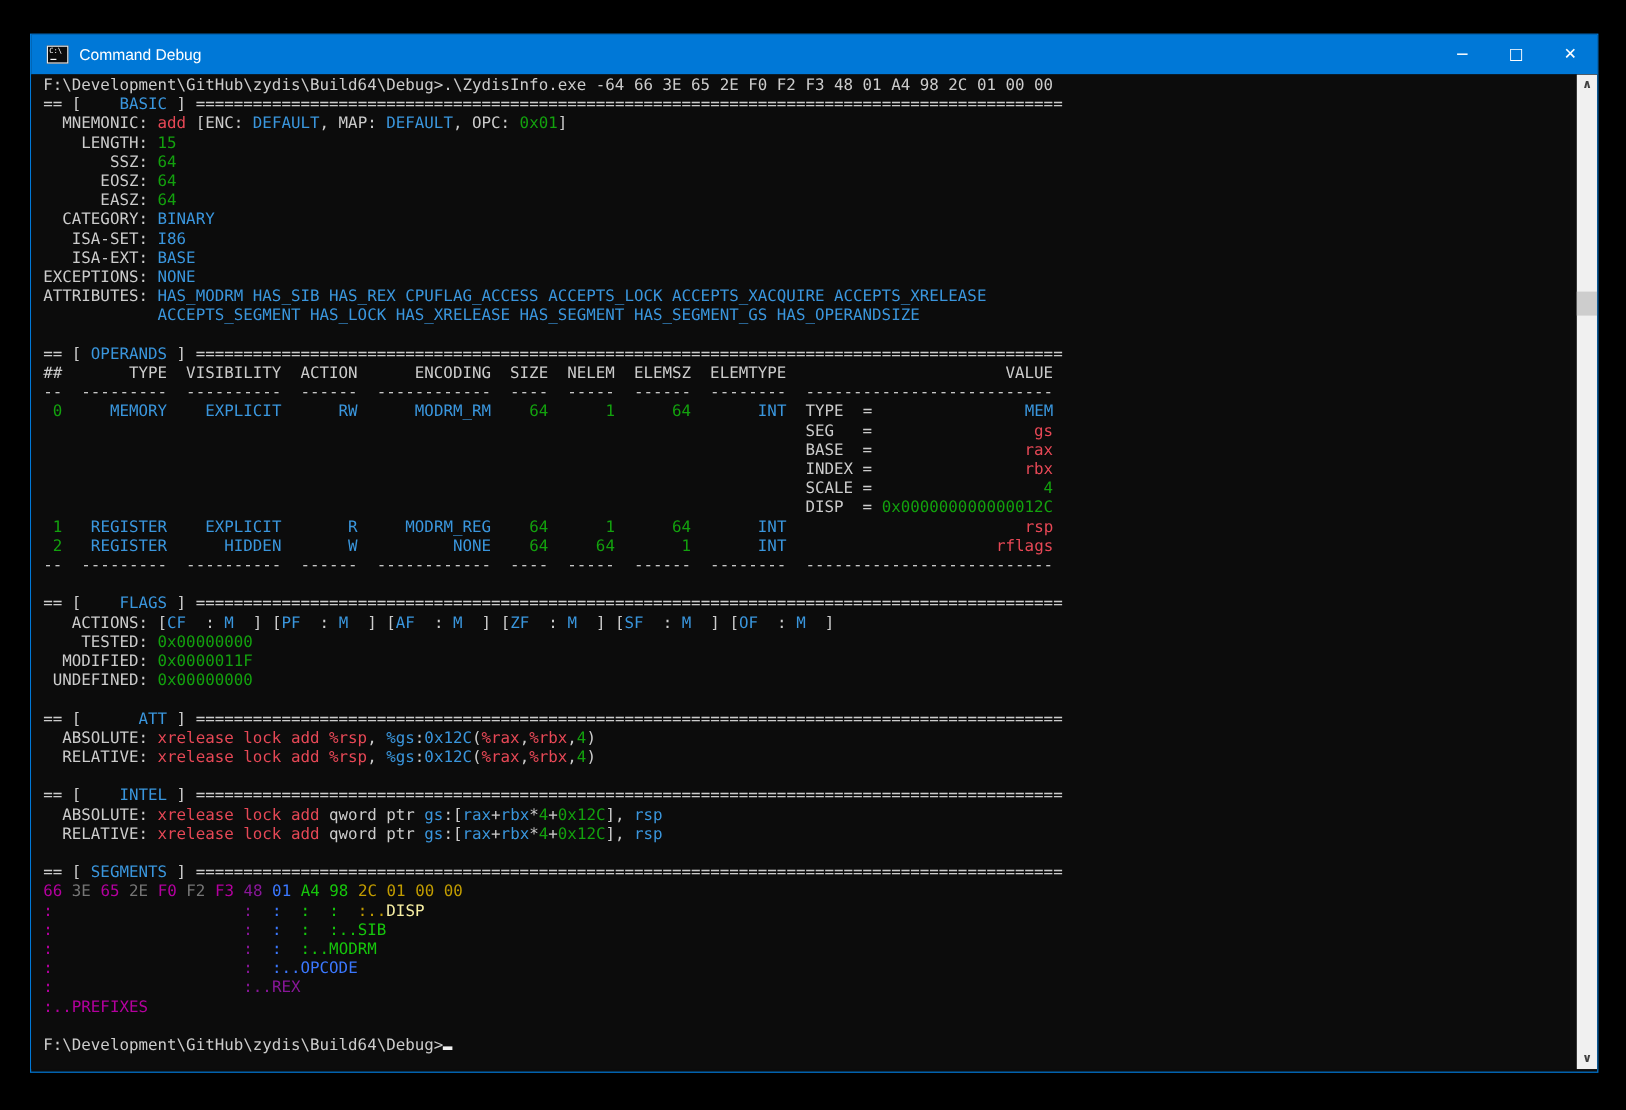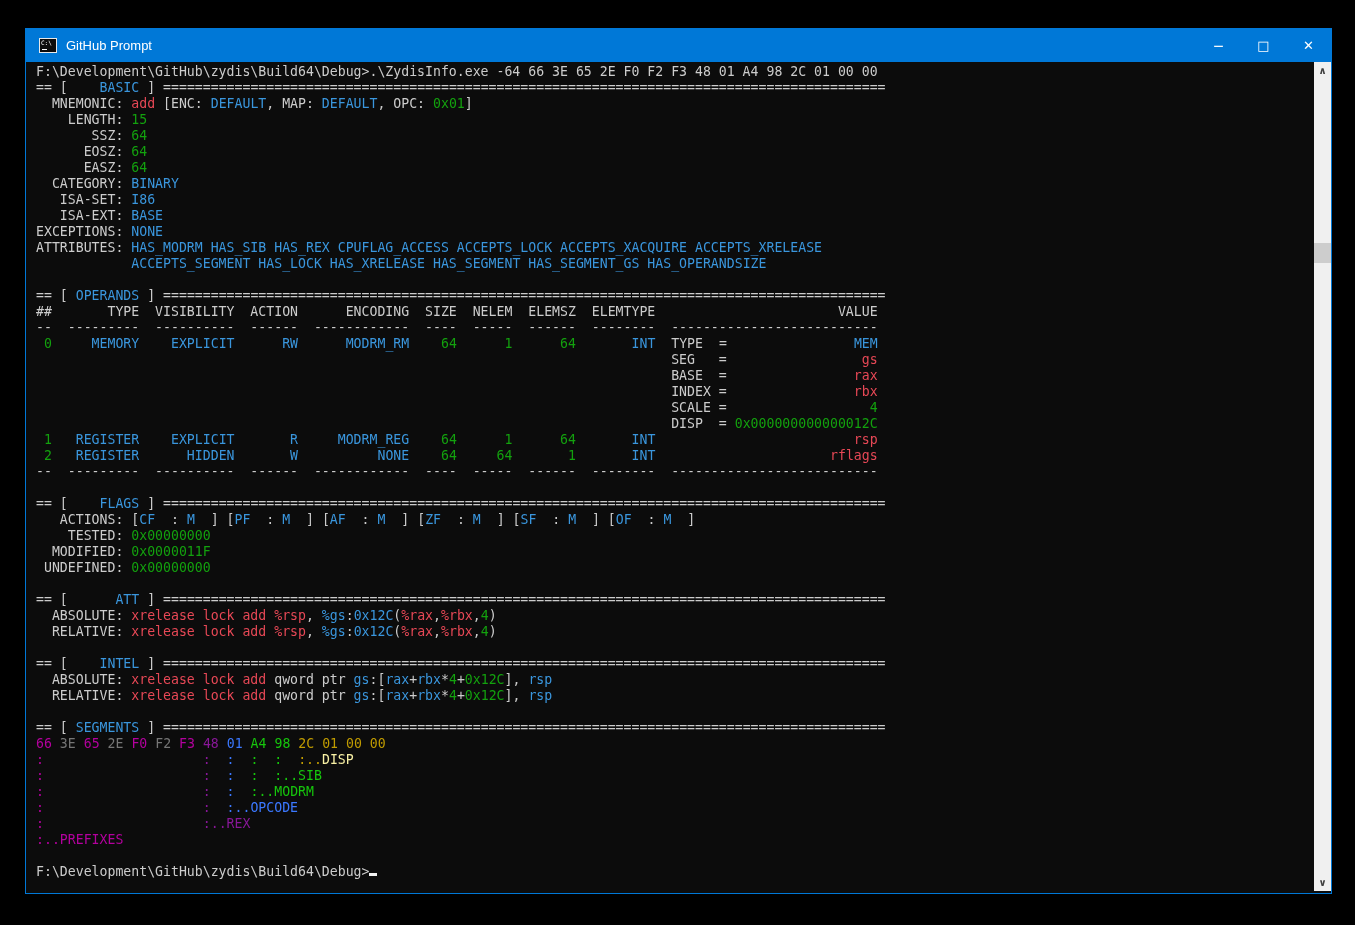--- a/index.html
+++ b/index.html
@@ -30,21 +30,21 @@
   .scroll-up{top:0;}
   .scroll-down{bottom:0;}
   .scroll-thumb{position:absolute;left:0;top:181px;width:17px;height:20px;background:#CDCDCD;}
 </style>
 </head>
 <body>
 
 <div class="window">
   <div class="titlebar">
     <div class="cmd-icon"></div>
-    <div class="title-text">GitHub Prompt</div>
+    <div class="title-text">Command Debug</div>
     <div class="caption-buttons">
       <div class="caption-btn min">─</div>
       <div class="caption-btn">□</div>
       <div class="caption-btn">✕</div>
     </div>
   </div>
   <div class="console">
     <div class="output"><div class="line"><span style="color: rgb(204, 204, 204);">F:\Development\GitHub\zydis\Build64\Debug&gt;.\ZydisInfo.exe -64 66 3E 65 2E F0 F2 F3 48 01 A4 98 2C 01 00 00</span></div><div class="line"><span style="color: rgb(204, 204, 204);">== [</span><span style="color: rgb(58, 150, 221);">    BASIC</span><span style="color: rgb(204, 204, 204);"> ] </span><span style="color: rgb(204, 204, 204);">===========================================================================================</span></div><div class="line"><span style="color: rgb(204, 204, 204);">  MNEMONIC: </span><span style="color: rgb(231, 72, 86);">add</span><span style="color: rgb(204, 204, 204);"> [ENC: </span><span style="color: rgb(58, 150, 221);">DEFAULT</span><span style="color: rgb(204, 204, 204);">, MAP: </span><span style="color: rgb(58, 150, 221);">DEFAULT</span><span style="color: rgb(204, 204, 204);">, OPC: </span><span style="color: rgb(19, 161, 14);">0x01</span><span style="color: rgb(204, 204, 204);">]</span></div><div class="line"><span style="color: rgb(204, 204, 204);">    LENGTH: </span><span style="color: rgb(19, 161, 14);">15</span></div><div class="line"><span style="color: rgb(204, 204, 204);">       SSZ: </span><span style="color: rgb(19, 161, 14);">64</span></div><div class="line"><span style="color: rgb(204, 204, 204);">      EOSZ: </span><span style="color: rgb(19, 161, 14);">64</span></div><div class="line"><span style="color: rgb(204, 204, 204);">      EASZ: </span><span style="color: rgb(19, 161, 14);">64</span></div><div class="line"><span style="color: rgb(204, 204, 204);">  CATEGORY: </span><span style="color: rgb(58, 150, 221);">BINARY</span></div><div class="line"><span style="color: rgb(204, 204, 204);">   ISA-SET: </span><span style="color: rgb(58, 150, 221);">I86</span></div><div class="line"><span style="color: rgb(204, 204, 204);">   ISA-EXT: </span><span style="color: rgb(58, 150, 221);">BASE</span></div><div class="line"><span style="color: rgb(204, 204, 204);">EXCEPTIONS: </span><span style="color: rgb(58, 150, 221);">NONE</span></div><div class="line"><span style="color: rgb(204, 204, 204);">ATTRIBUTES: </span><span style="color: rgb(58, 150, 221);">HAS_MODRM HAS_SIB HAS_REX CPUFLAG_ACCESS ACCEPTS_LOCK ACCEPTS_XACQUIRE ACCEPTS_XRELEASE</span></div><div class="line"><span>            </span><span style="color: rgb(58, 150, 221);">ACCEPTS_SEGMENT HAS_LOCK HAS_XRELEASE HAS_SEGMENT HAS_SEGMENT_GS HAS_OPERANDSIZE</span></div><div class="line"></div><div class="line"><span style="color: rgb(204, 204, 204);">== [</span><span style="color: rgb(58, 150, 221);"> OPERANDS</span><span style="color: rgb(204, 204, 204);"> ] </span><span style="color: rgb(204, 204, 204);">===========================================================================================</span></div><div class="line"><span style="color: rgb(204, 204, 204);">##       TYPE  VISIBILITY  ACTION      ENCODING  SIZE  NELEM  ELEMSZ  ELEMTYPE                       VALUE</span></div><div class="line"><span style="color: rgb(204, 204, 204);">--  ---------  ----------  ------  ------------  ----  -----  ------  --------  --------------------------</span></div><div class="line"><span style="color: rgb(19, 161, 14);"> 0</span><span style="color: rgb(58, 150, 221);">     MEMORY</span><span style="color: rgb(58, 150, 221);">    EXPLICIT</span><span style="color: rgb(58, 150, 221);">      RW</span><span style="color: rgb(58, 150, 221);">      MODRM_RM</span><span style="color: rgb(19, 161, 14);">    64</span><span style="color: rgb(19, 161, 14);">      1</span><span style="color: rgb(19, 161, 14);">      64</span><span style="color: rgb(58, 150, 221);">       INT</span><span style="color: rgb(204, 204, 204);">  TYPE  =</span><span>                </span><span style="color: rgb(58, 150, 221);">MEM</span></div><div class="line"><span>                                                                                </span><span style="color: rgb(204, 204, 204);">SEG   =</span><span>                 </span><span style="color: rgb(231, 72, 86);">gs</span></div><div class="line"><span>                                                                                </span><span style="color: rgb(204, 204, 204);">BASE  =</span><span>                </span><span style="color: rgb(231, 72, 86);">rax</span></div><div class="line"><span>                                                                                </span><span style="color: rgb(204, 204, 204);">INDEX =</span><span>                </span><span style="color: rgb(231, 72, 86);">rbx</span></div><div class="line"><span>                                                                                </span><span style="color: rgb(204, 204, 204);">SCALE =</span><span>                  </span><span style="color: rgb(19, 161, 14);">4</span></div><div class="line"><span>                                                                                </span><span style="color: rgb(204, 204, 204);">DISP  = </span><span style="color: rgb(19, 161, 14);">0x000000000000012C</span></div><div class="line"><span style="color: rgb(19, 161, 14);"> 1</span><span style="color: rgb(58, 150, 221);">   REGISTER</span><span style="color: rgb(58, 150, 221);">    EXPLICIT</span><span style="color: rgb(58, 150, 221);">       R</span><span style="color: rgb(58, 150, 221);">     MODRM_REG</span><span style="color: rgb(19, 161, 14);">    64</span><span style="color: rgb(19, 161, 14);">      1</span><span style="color: rgb(19, 161, 14);">      64</span><span style="color: rgb(58, 150, 221);">       INT</span><span>                         </span><span style="color: rgb(231, 72, 86);">rsp</span></div><div class="line"><span style="color: rgb(19, 161, 14);"> 2</span><span style="color: rgb(58, 150, 221);">   REGISTER</span><span style="color: rgb(58, 150, 221);">      HIDDEN</span><span style="color: rgb(58, 150, 221);">       W</span><span style="color: rgb(58, 150, 221);">          NONE</span><span style="color: rgb(19, 161, 14);">    64</span><span style="color: rgb(19, 161, 14);">     64</span><span style="color: rgb(19, 161, 14);">       1</span><span style="color: rgb(58, 150, 221);">       INT</span><span>                      </span><span style="color: rgb(231, 72, 86);">rflags</span></div><div class="line"><span style="color: rgb(204, 204, 204);">--  ---------  ----------  ------  ------------  ----  -----  ------  --------  --------------------------</span></div><div class="line"></div><div class="line"><span style="color: rgb(204, 204, 204);">== [</span><span style="color: rgb(58, 150, 221);">    FLAGS</span><span style="color: rgb(204, 204, 204);"> ] </span><span style="color: rgb(204, 204, 204);">===========================================================================================</span></div><div class="line"><span style="color: rgb(204, 204, 204);">   ACTIONS: [</span><span style="color: rgb(58, 150, 221);">CF</span><span style="color: rgb(204, 204, 204);">  : </span><span style="color: rgb(58, 150, 221);">M</span><span style="color: rgb(204, 204, 204);">  ] [</span><span style="color: rgb(58, 150, 221);">PF</span><span style="color: rgb(204, 204, 204);">  : </span><span style="color: rgb(58, 150, 221);">M</span><span style="color: rgb(204, 204, 204);">  ] [</span><span style="color: rgb(58, 150, 221);">AF</span><span style="color: rgb(204, 204, 204);">  : </span><span style="color: rgb(58, 150, 221);">M</span><span style="color: rgb(204, 204, 204);">  ] [</span><span style="color: rgb(58, 150, 221);">ZF</span><span style="color: rgb(204, 204, 204);">  : </span><span style="color: rgb(58, 150, 221);">M</span><span style="color: rgb(204, 204, 204);">  ] [</span><span style="color: rgb(58, 150, 221);">SF</span><span style="color: rgb(204, 204, 204);">  : </span><span style="color: rgb(58, 150, 221);">M</span><span style="color: rgb(204, 204, 204);">  ] [</span><span style="color: rgb(58, 150, 221);">OF</span><span style="color: rgb(204, 204, 204);">  : </span><span style="color: rgb(58, 150, 221);">M</span><span style="color: rgb(204, 204, 204);">  ]</span></div><div class="line"><span style="color: rgb(204, 204, 204);">    TESTED: </span><span style="color: rgb(19, 161, 14);">0x00000000</span></div><div class="line"><span style="color: rgb(204, 204, 204);">  MODIFIED: </span><span style="color: rgb(19, 161, 14);">0x0000011F</span></div><div class="line"><span style="color: rgb(204, 204, 204);"> UNDEFINED: </span><span style="color: rgb(19, 161, 14);">0x00000000</span></div><div class="line"></div><div class="line"><span style="color: rgb(204, 204, 204);">== [</span><span style="color: rgb(58, 150, 221);">      ATT</span><span style="color: rgb(204, 204, 204);"> ] </span><span style="color: rgb(204, 204, 204);">===========================================================================================</span></div><div class="line"><span style="color: rgb(204, 204, 204);">  ABSOLUTE: </span><span style="color: rgb(231, 72, 86);">xrelease lock add %rsp</span><span style="color: rgb(204, 204, 204);">, </span><span style="color: rgb(58, 150, 221);">%gs</span><span style="color: rgb(204, 204, 204);">:</span><span style="color: rgb(58, 150, 221);">0x12C</span><span style="color: rgb(204, 204, 204);">(</span><span style="color: rgb(231, 72, 86);">%rax</span><span style="color: rgb(204, 204, 204);">,</span><span style="color: rgb(231, 72, 86);">%rbx</span><span style="color: rgb(204, 204, 204);">,</span><span style="color: rgb(19, 161, 14);">4</span><span style="color: rgb(204, 204, 204);">)</span></div><div class="line"><span style="color: rgb(204, 204, 204);">  RELATIVE: </span><span style="color: rgb(231, 72, 86);">xrelease lock add %rsp</span><span style="color: rgb(204, 204, 204);">, </span><span style="color: rgb(58, 150, 221);">%gs</span><span style="color: rgb(204, 204, 204);">:</span><span style="color: rgb(58, 150, 221);">0x12C</span><span style="color: rgb(204, 204, 204);">(</span><span style="color: rgb(231, 72, 86);">%rax</span><span style="color: rgb(204, 204, 204);">,</span><span style="color: rgb(231, 72, 86);">%rbx</span><span style="color: rgb(204, 204, 204);">,</span><span style="color: rgb(19, 161, 14);">4</span><span style="color: rgb(204, 204, 204);">)</span></div><div class="line"></div><div class="line"><span style="color: rgb(204, 204, 204);">== [</span><span style="color: rgb(58, 150, 221);">    INTEL</span><span style="color: rgb(204, 204, 204);"> ] </span><span style="color: rgb(204, 204, 204);">===========================================================================================</span></div><div class="line"><span style="color: rgb(204, 204, 204);">  ABSOLUTE: </span><span style="color: rgb(231, 72, 86);">xrelease lock add </span><span style="color: rgb(204, 204, 204);">qword ptr </span><span style="color: rgb(58, 150, 221);">gs</span><span style="color: rgb(204, 204, 204);">:[</span><span style="color: rgb(58, 150, 221);">rax</span><span style="color: rgb(204, 204, 204);">+</span><span style="color: rgb(58, 150, 221);">rbx</span><span style="color: rgb(204, 204, 204);">*</span><span style="color: rgb(19, 161, 14);">4</span><span style="color: rgb(204, 204, 204);">+</span><span style="color: rgb(19, 161, 14);">0x12C</span><span style="color: rgb(204, 204, 204);">], </span><span style="color: rgb(58, 150, 221);">rsp</span></div><div class="line"><span style="color: rgb(204, 204, 204);">  RELATIVE: </span><span style="color: rgb(231, 72, 86);">xrelease lock add </span><span style="color: rgb(204, 204, 204);">qword ptr </span><span style="color: rgb(58, 150, 221);">gs</span><span style="color: rgb(204, 204, 204);">:[</span><span style="color: rgb(58, 150, 221);">rax</span><span style="color: rgb(204, 204, 204);">+</span><span style="color: rgb(58, 150, 221);">rbx</span><span style="color: rgb(204, 204, 204);">*</span><span style="color: rgb(19, 161, 14);">4</span><span style="color: rgb(204, 204, 204);">+</span><span style="color: rgb(19, 161, 14);">0x12C</span><span style="color: rgb(204, 204, 204);">], </span><span style="color: rgb(58, 150, 221);">rsp</span></div><div class="line"></div><div class="line"><span style="color: rgb(204, 204, 204);">== [</span><span style="color: rgb(58, 150, 221);"> SEGMENTS</span><span style="color: rgb(204, 204, 204);"> ] </span><span style="color: rgb(204, 204, 204);">===========================================================================================</span></div><div class="line"><span style="color: rgb(180, 0, 158);">66</span><span style="color: rgb(204, 204, 204);"> </span><span style="color: rgb(118, 118, 118);">3E</span><span style="color: rgb(204, 204, 204);"> </span><span style="color: rgb(180, 0, 158);">65</span><span style="color: rgb(204, 204, 204);"> </span><span style="color: rgb(118, 118, 118);">2E</span><span style="color: rgb(204, 204, 204);"> </span><span style="color: rgb(180, 0, 158);">F0</span><span style="color: rgb(204, 204, 204);"> </span><span style="color: rgb(118, 118, 118);">F2</span><span style="color: rgb(204, 204, 204);"> </span><span style="color: rgb(180, 0, 158);">F3</span><span style="color: rgb(204, 204, 204);"> </span><span style="color: rgb(136, 23, 152);">48</span><span style="color: rgb(204, 204, 204);"> </span><span style="color: rgb(59, 120, 255);">01</span><span style="color: rgb(204, 204, 204);"> </span><span style="color: rgb(22, 198, 12);">A4</span><span style="color: rgb(204, 204, 204);"> </span><span style="color: rgb(22, 198, 12);">98</span><span style="color: rgb(204, 204, 204);"> </span><span style="color: rgb(193, 156, 0);">2C</span><span style="color: rgb(204, 204, 204);"> </span><span style="color: rgb(193, 156, 0);">01</span><span style="color: rgb(204, 204, 204);"> </span><span style="color: rgb(193, 156, 0);">00</span><span style="color: rgb(204, 204, 204);"> </span><span style="color: rgb(193, 156, 0);">00</span></div><div class="line"><span style="color: rgb(180, 0, 158);">:</span><span>                    </span><span style="color: rgb(136, 23, 152);">:</span><span>  </span><span style="color: rgb(59, 120, 255);">:</span><span>  </span><span style="color: rgb(22, 198, 12);">:</span><span>  </span><span style="color: rgb(22, 198, 12);">:</span><span>  </span><span style="color: rgb(193, 156, 0);">:..</span><span style="color: rgb(249, 241, 165);">DISP</span></div><div class="line"><span style="color: rgb(180, 0, 158);">:</span><span>                    </span><span style="color: rgb(136, 23, 152);">:</span><span>  </span><span style="color: rgb(59, 120, 255);">:</span><span>  </span><span style="color: rgb(22, 198, 12);">:</span><span>  </span><span style="color: rgb(22, 198, 12);">:..SIB</span></div><div class="line"><span style="color: rgb(180, 0, 158);">:</span><span>                    </span><span style="color: rgb(136, 23, 152);">:</span><span>  </span><span style="color: rgb(59, 120, 255);">:</span><span>  </span><span style="color: rgb(22, 198, 12);">:..MODRM</span></div><div class="line"><span style="color: rgb(180, 0, 158);">:</span><span>                    </span><span style="color: rgb(136, 23, 152);">:</span><span>  </span><span style="color: rgb(59, 120, 255);">:..OPCODE</span></div><div class="line"><span style="color: rgb(180, 0, 158);">:</span><span>                    </span><span style="color: rgb(136, 23, 152);">:..REX</span></div><div class="line"><span style="color: rgb(180, 0, 158);">:..PREFIXES</span></div><div class="line"></div><div class="line"><span style="color: rgb(204, 204, 204);">F:\Development\GitHub\zydis\Build64\Debug&gt;</span><span class="cursor" style="background: rgb(242, 242, 242);"></span></div></div>
     <div class="scrollbar">
       <div class="scroll-arrow scroll-up">∧</div>

